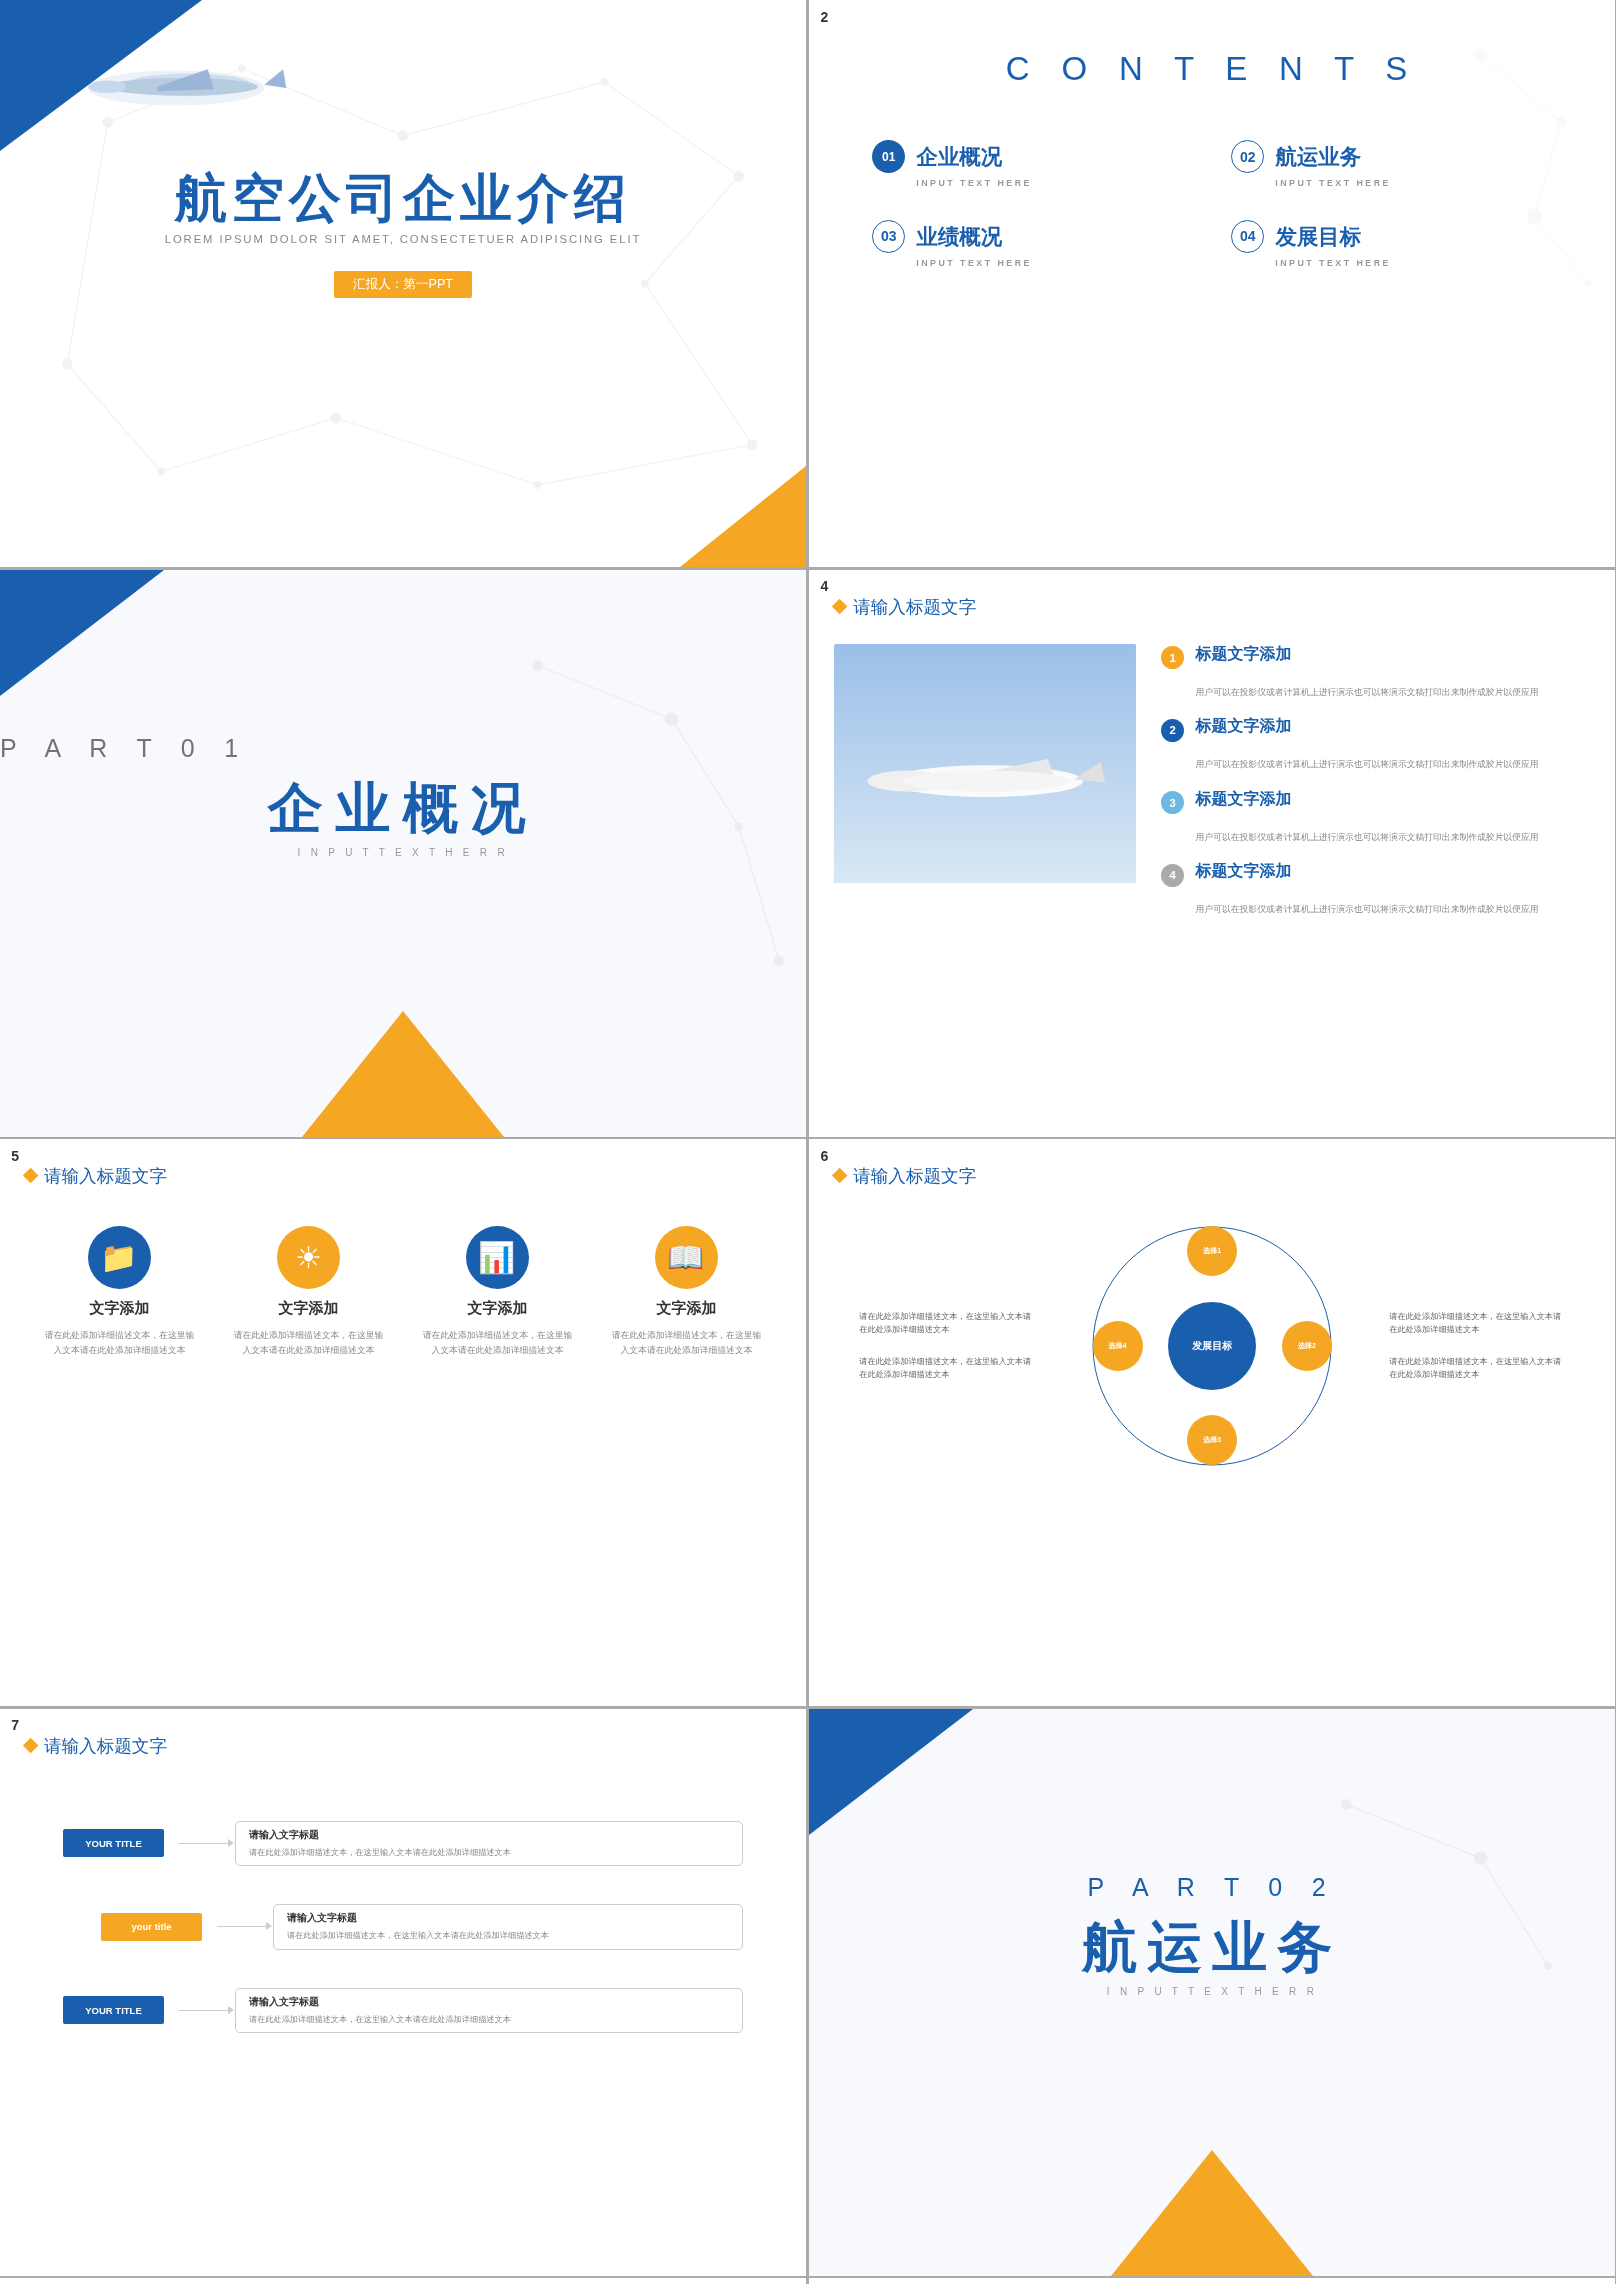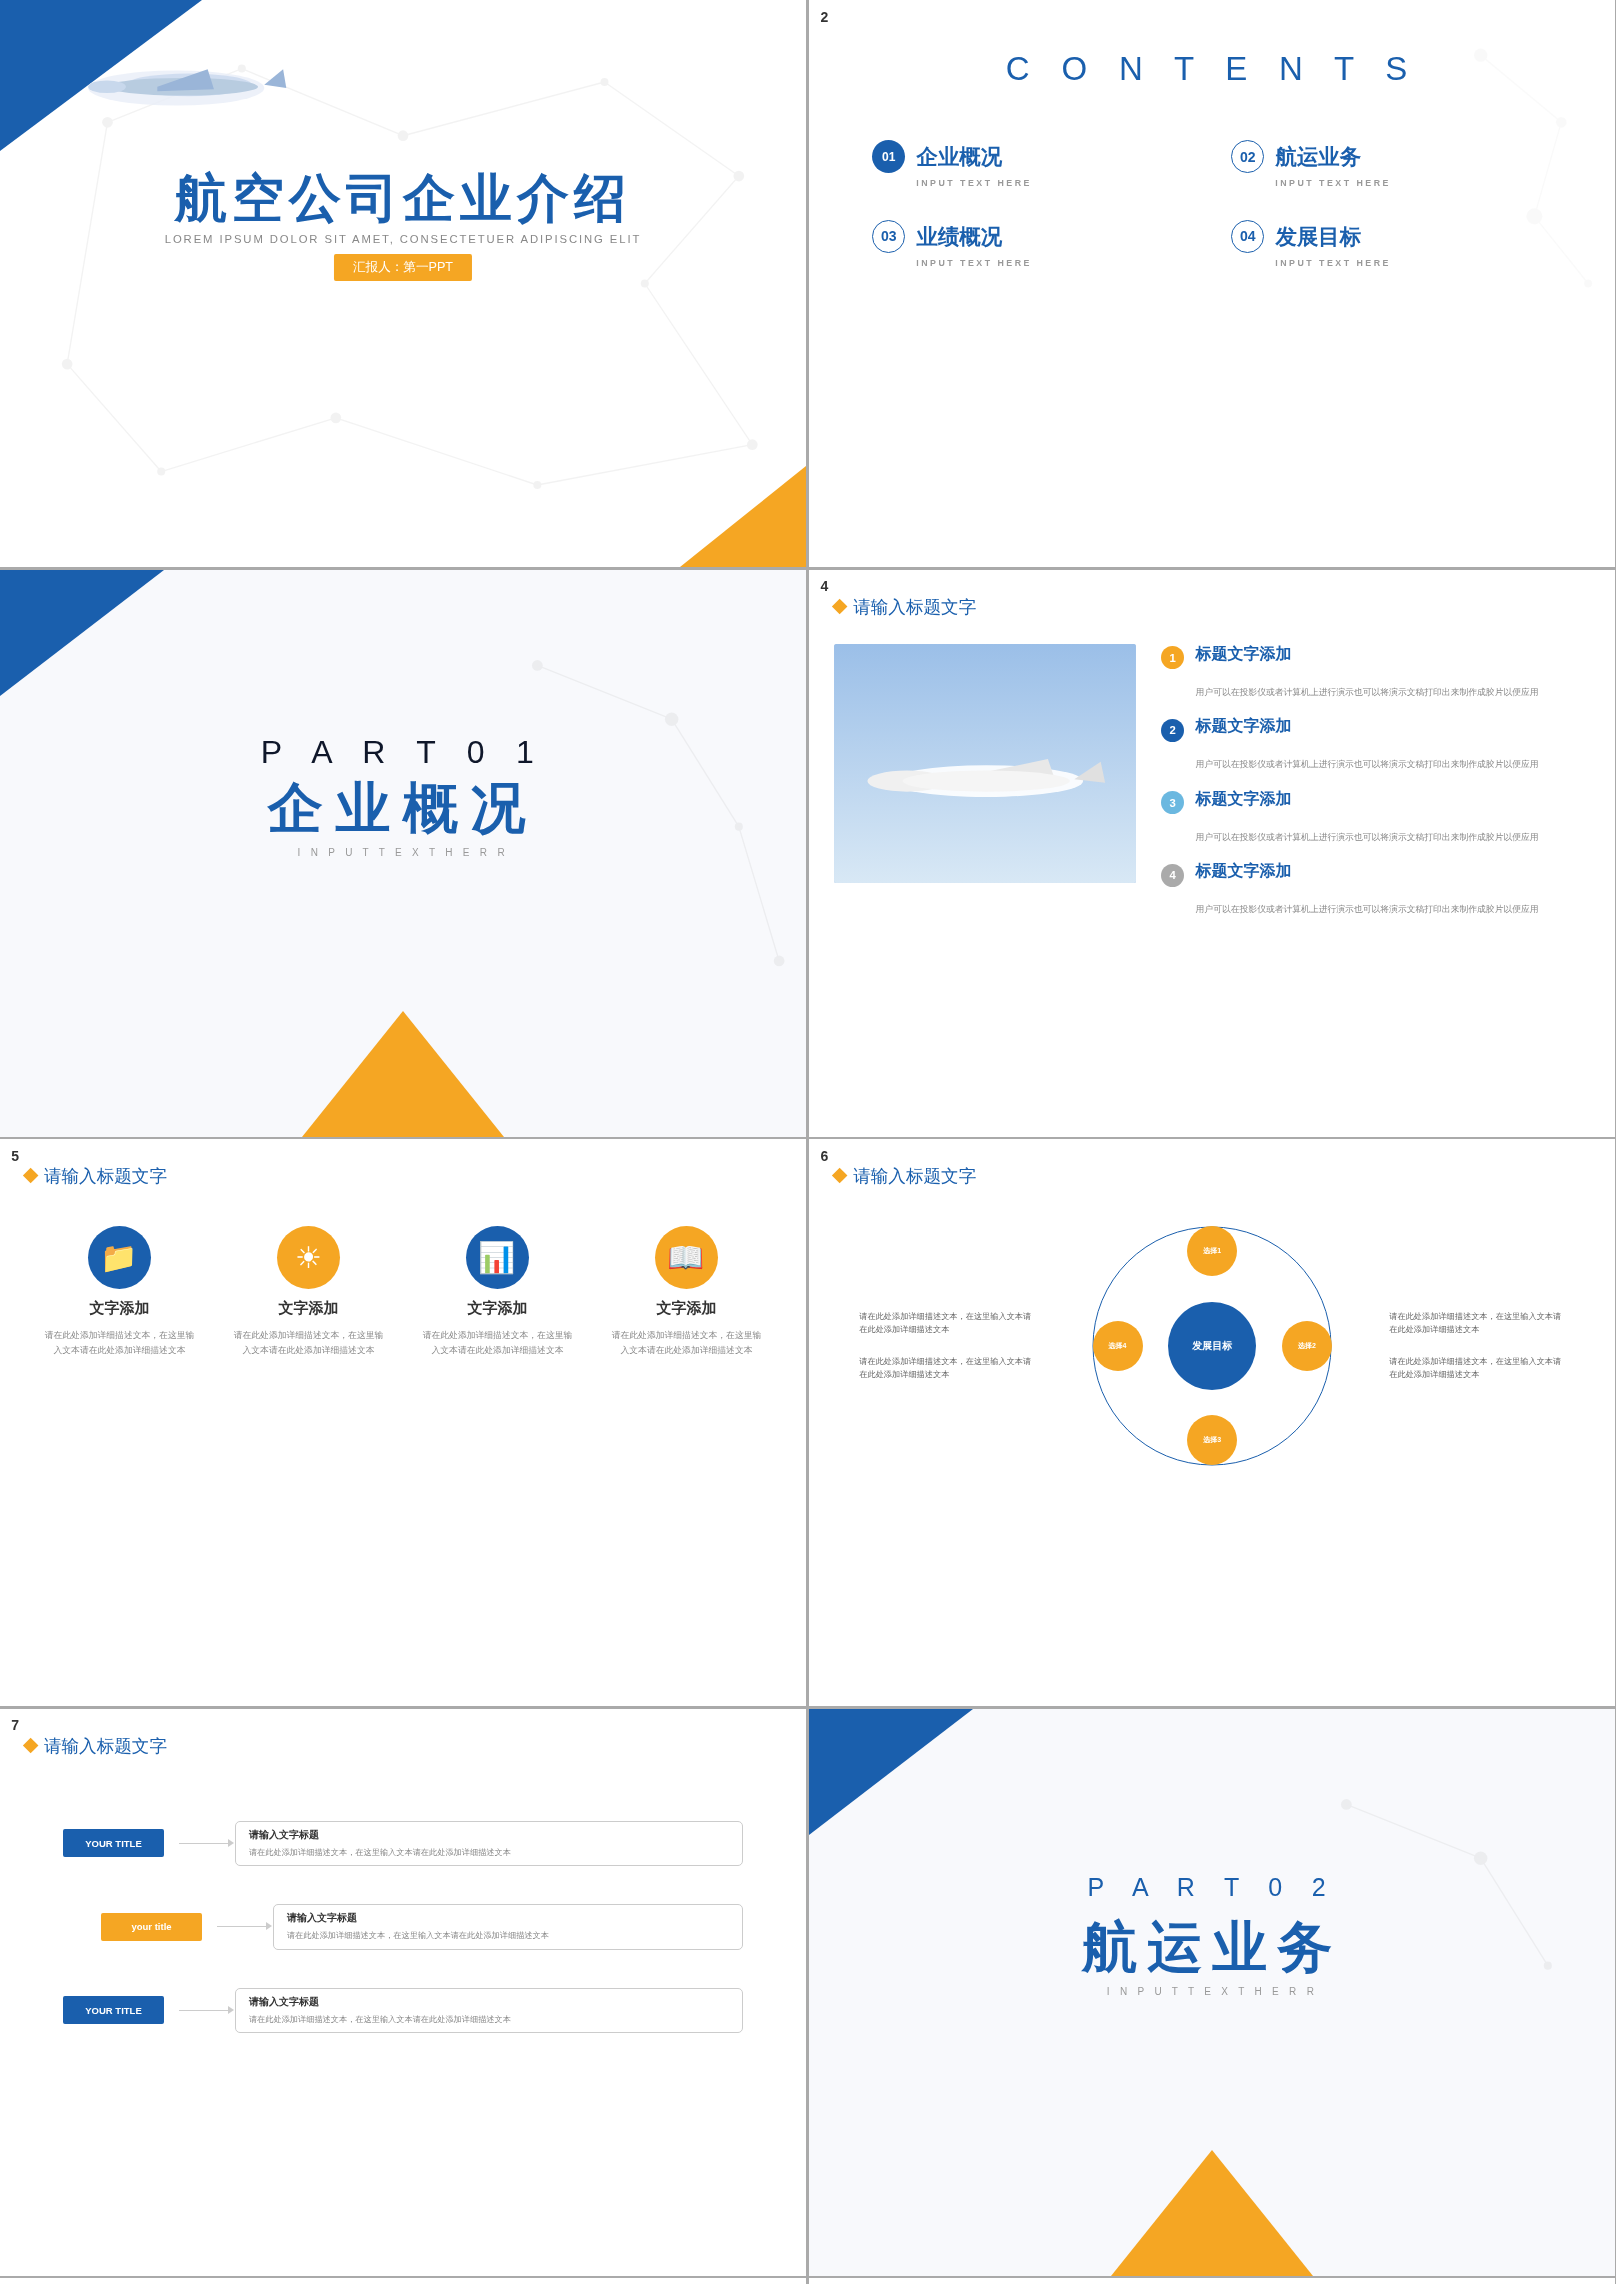--- a/index.html
+++ b/index.html
@@ -54,21 +54,21 @@
       position: absolute;
       top: 233px;
       left: 0; right: 0;
       text-align: center;
       font-size: 11.3px;
       color: #888;
       letter-spacing: 1.9px;
     }
     .slide1 .tag {
       position: absolute;
-      top: 254px;
+      top: 271px;
       left: 50%;
       transform: translateX(-50%);
       background: #f5a623;
       color: #fff;
       padding: 5px 19px;
       font-size: 12.6px;
       border-radius: 1.9px;
     }
     .slide1 .bottom-triangle {
       position: absolute;
@@ -142,25 +142,24 @@
       position: absolute;
       top: 0; left: 0;
       width: 0; height: 0;
       border-left: 164px solid #1a5fad;
       border-bottom: 126px solid transparent;
     }
     .slide3 .part-label {
       position: absolute;
       top: 164px;
       left: 0; right: 0;
-      text-align: center;
-      font-size: 32px;
+      font-size: 25px;
       font-weight: 300;
       letter-spacing: 11.3px;
-      color: #0f172a;
+      color: #737373;
     }
     .slide3 .main-title {
       position: absolute;
       top: 202px;
       left: 0; right: 0;
       text-align: center;
       font-size: 55px;
       font-weight: 900;
       color: #1a5fad;
       letter-spacing: 12.6px;

